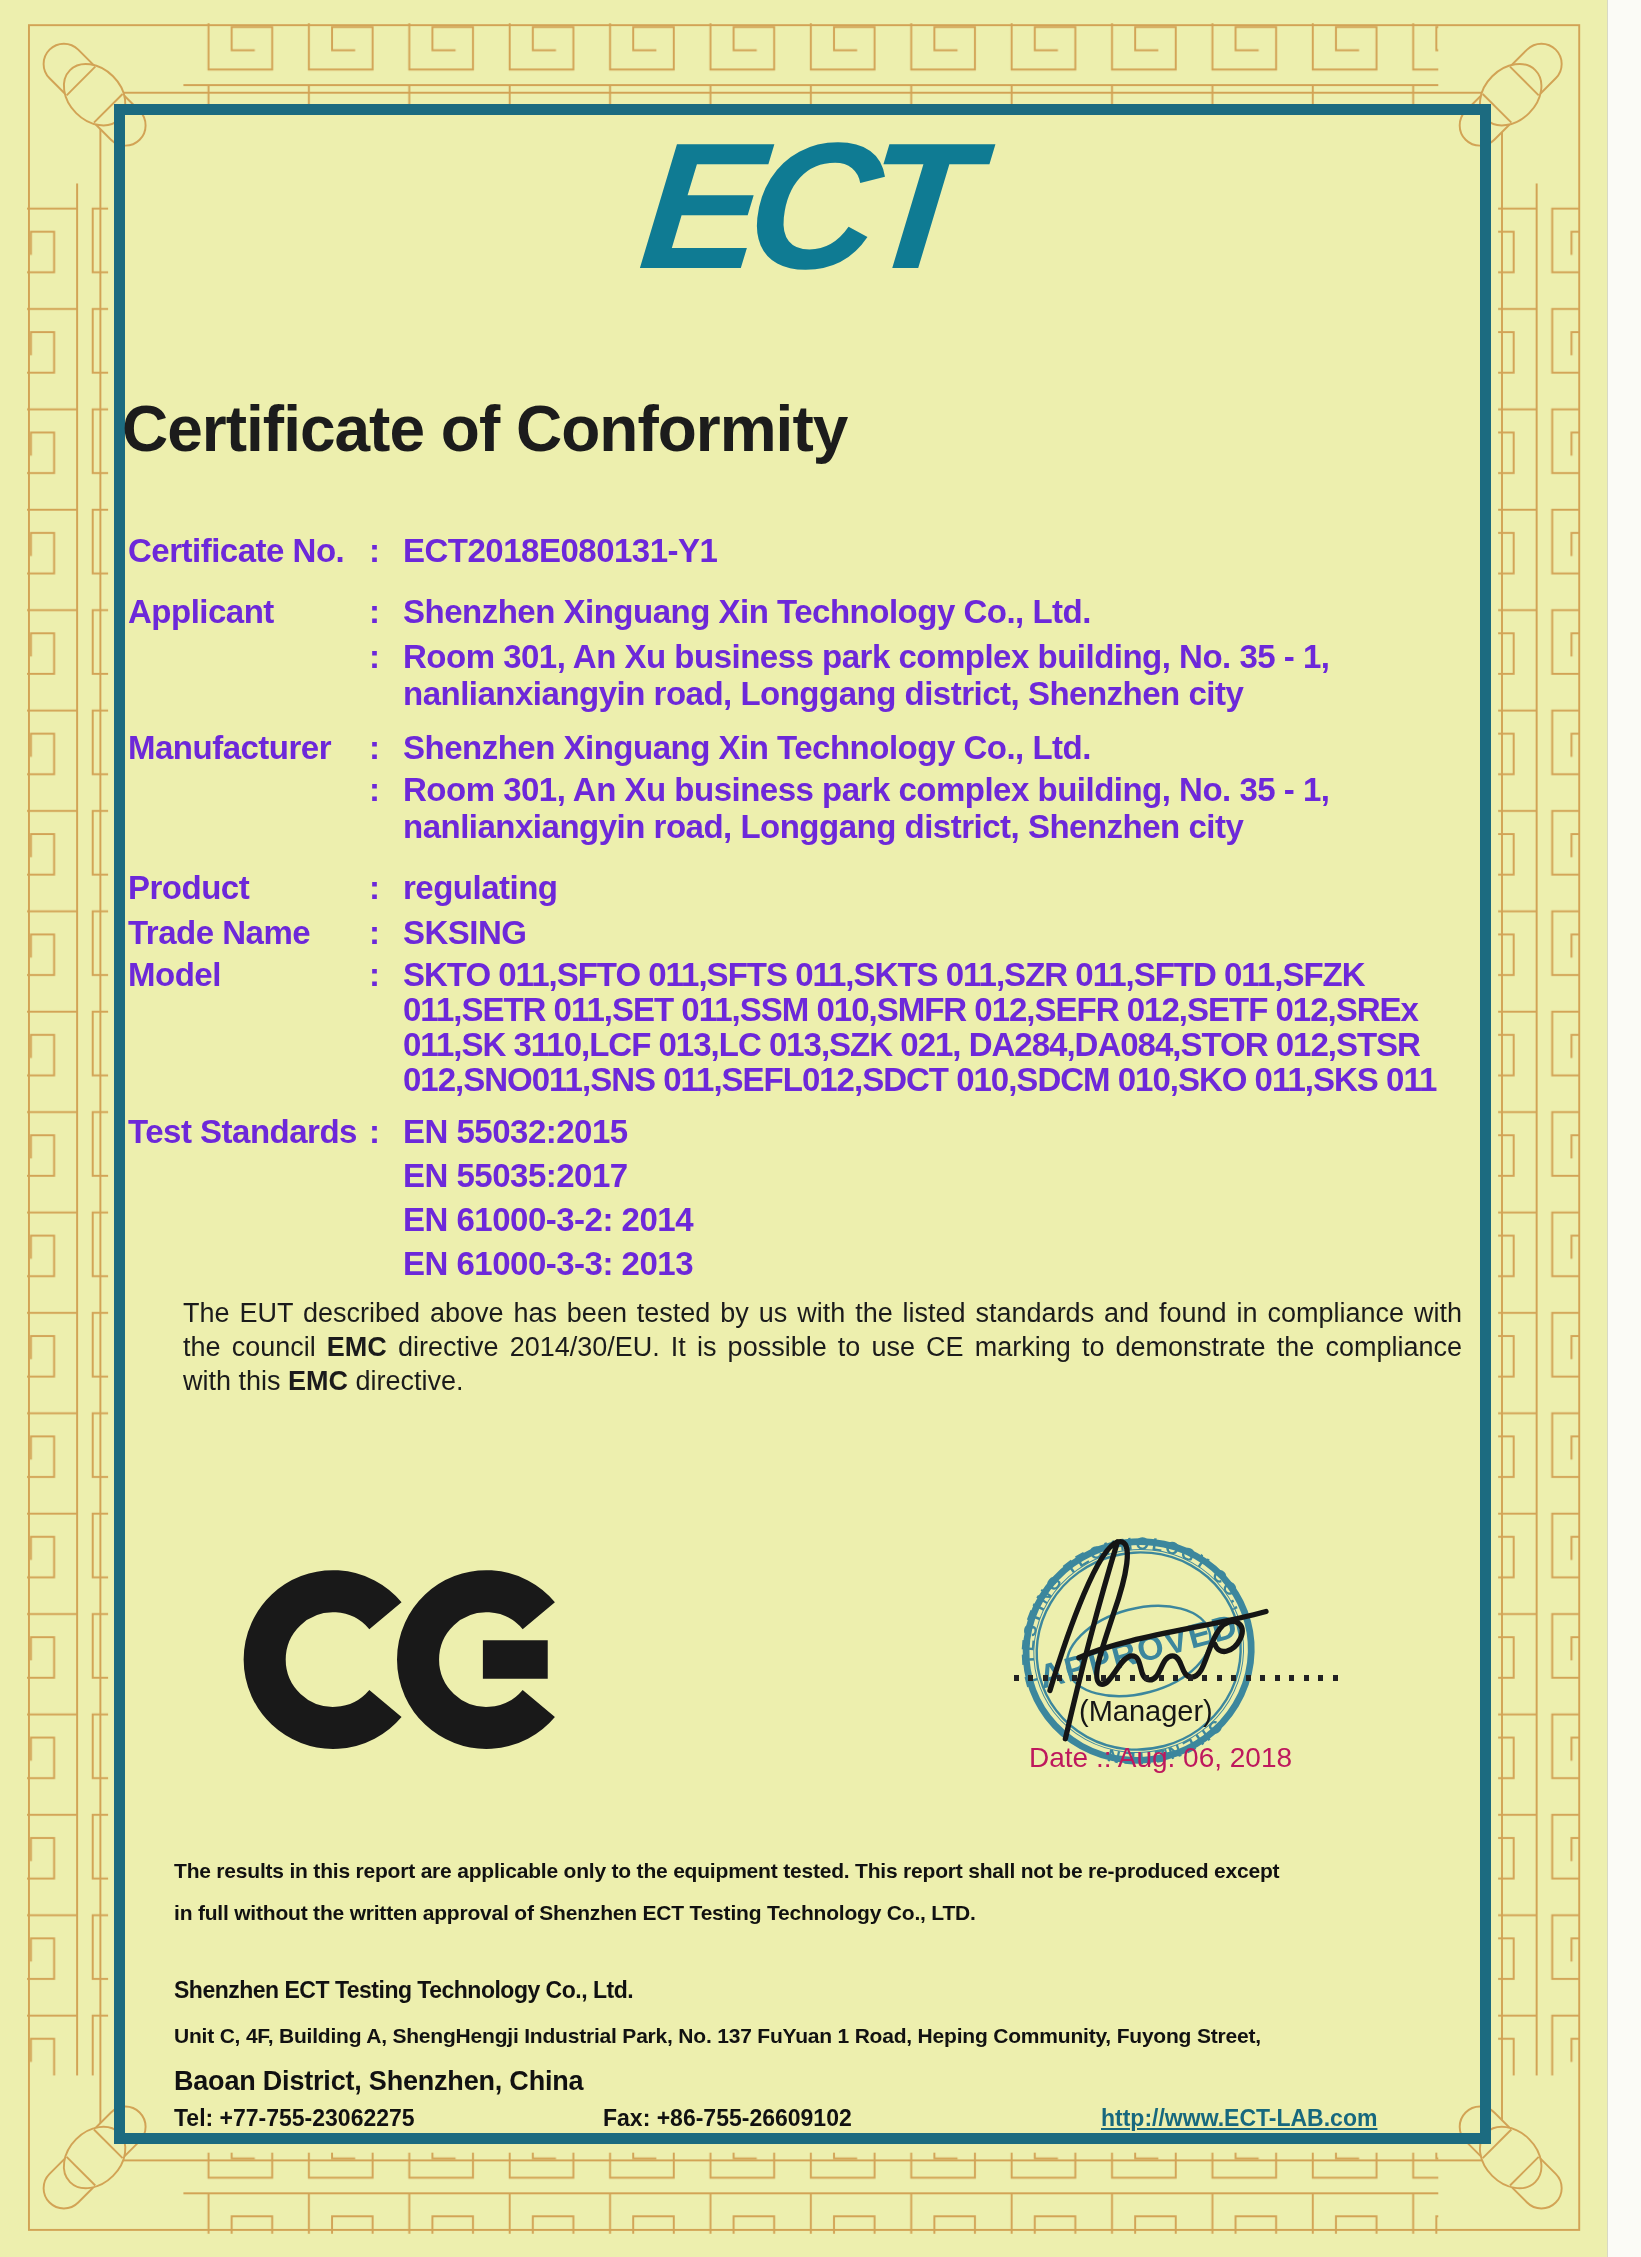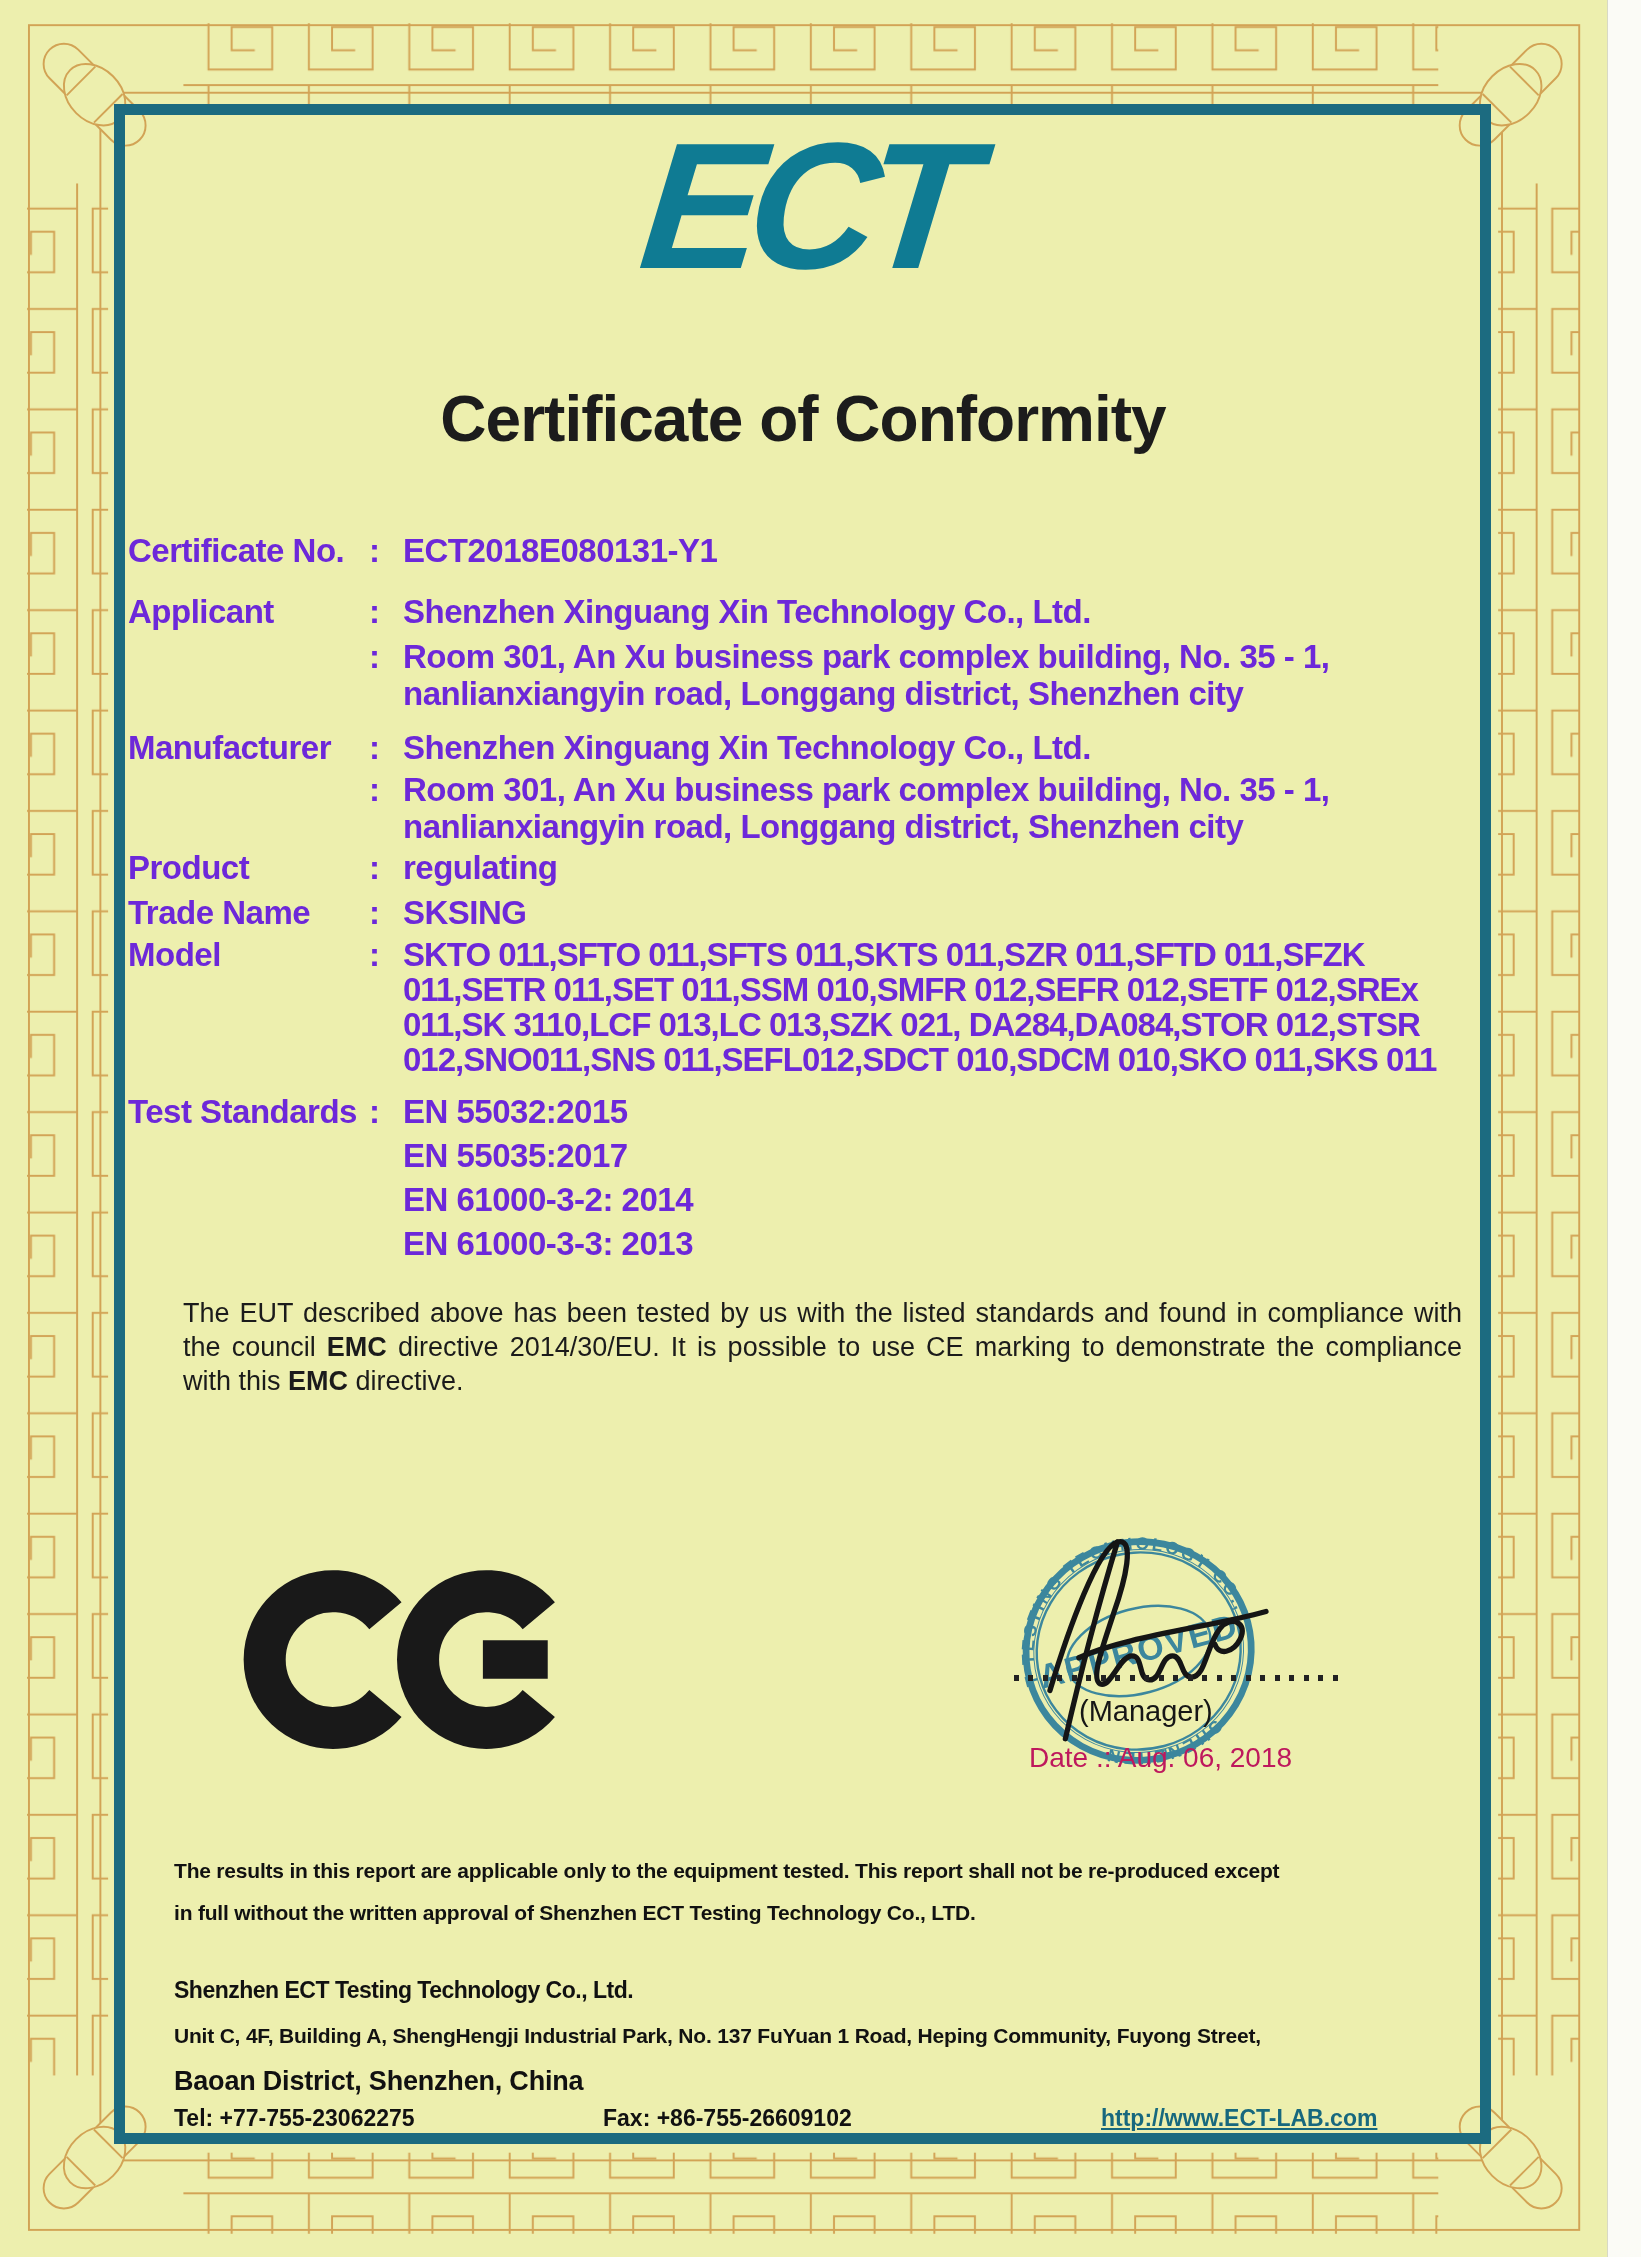--- a/index.html
+++ b/index.html
@@ -15,22 +15,22 @@
     border:11.6px solid #1c6b80;z-index:3;}
   .content{position:absolute;left:0;top:0;width:1641px;height:2257px;z-index:4;}
 
   .logo{
     position:absolute;left:114px;top:124px;width:1378px;
     text-align:center;font-size:180px;line-height:164px;font-weight:bold;
     font-style:italic;letter-spacing:-13.5px;color:#0f7b93;
     transform:skewX(-6deg);
   }
   .title{
-    position:absolute;left:114px;top:382px;width:1378px;text-align:center;
-    font-size:64px;font-weight:bold;letter-spacing:-1px;color:#1c1c1c;
+    position:absolute;left:114px;top:392px;width:1378px;text-align:left;
+    font-size:64px;font-weight:bold;letter-spacing:-1px;color:#1c1c1c;padding-left:8px;
   }
 
   .info{position:absolute;left:128px;top:529px;width:1352px;}
   .irow{display:flex;font-weight:bold;font-size:33px;letter-spacing:-0.5px;color:#6d28d9;}
   .ilabel{width:241px;flex:0 0 241px;white-space:nowrap;}
   .icolon{width:34px;flex:0 0 34px;}
   .ivalue{flex:1;white-space:pre-line;}
   .lh45{line-height:43px;}
   .lh38{line-height:37px;}
   .lh36{line-height:35px;}
@@ -151,21 +151,21 @@
         <div class="ivalue">Shenzhen Xinguang Xin Technology Co., Ltd.</div>
       </div>
 
       <div class="irow lh38" style="margin-top:2.9px">
         <div class="ilabel"></div>
         <div class="icolon">:</div>
         <div class="ivalue">Room 301, An Xu business park complex building, No. 35 - 1,
 nanlianxiangyin road, Longgang district, Shenzhen city</div>
       </div>
 
-      <div class="irow lh45" style="margin-top:1px">
+      <div class="irow lh45" style="margin-top:21px">
         <div class="ilabel">Product</div>
         <div class="icolon">:</div>
         <div class="ivalue">regulating</div>
       </div>
 
       <div class="irow lh45" style="margin-top:1.9px">
         <div class="ilabel">Trade Name</div>
         <div class="icolon">:</div>
         <div class="ivalue">SKSING</div>
       </div>

